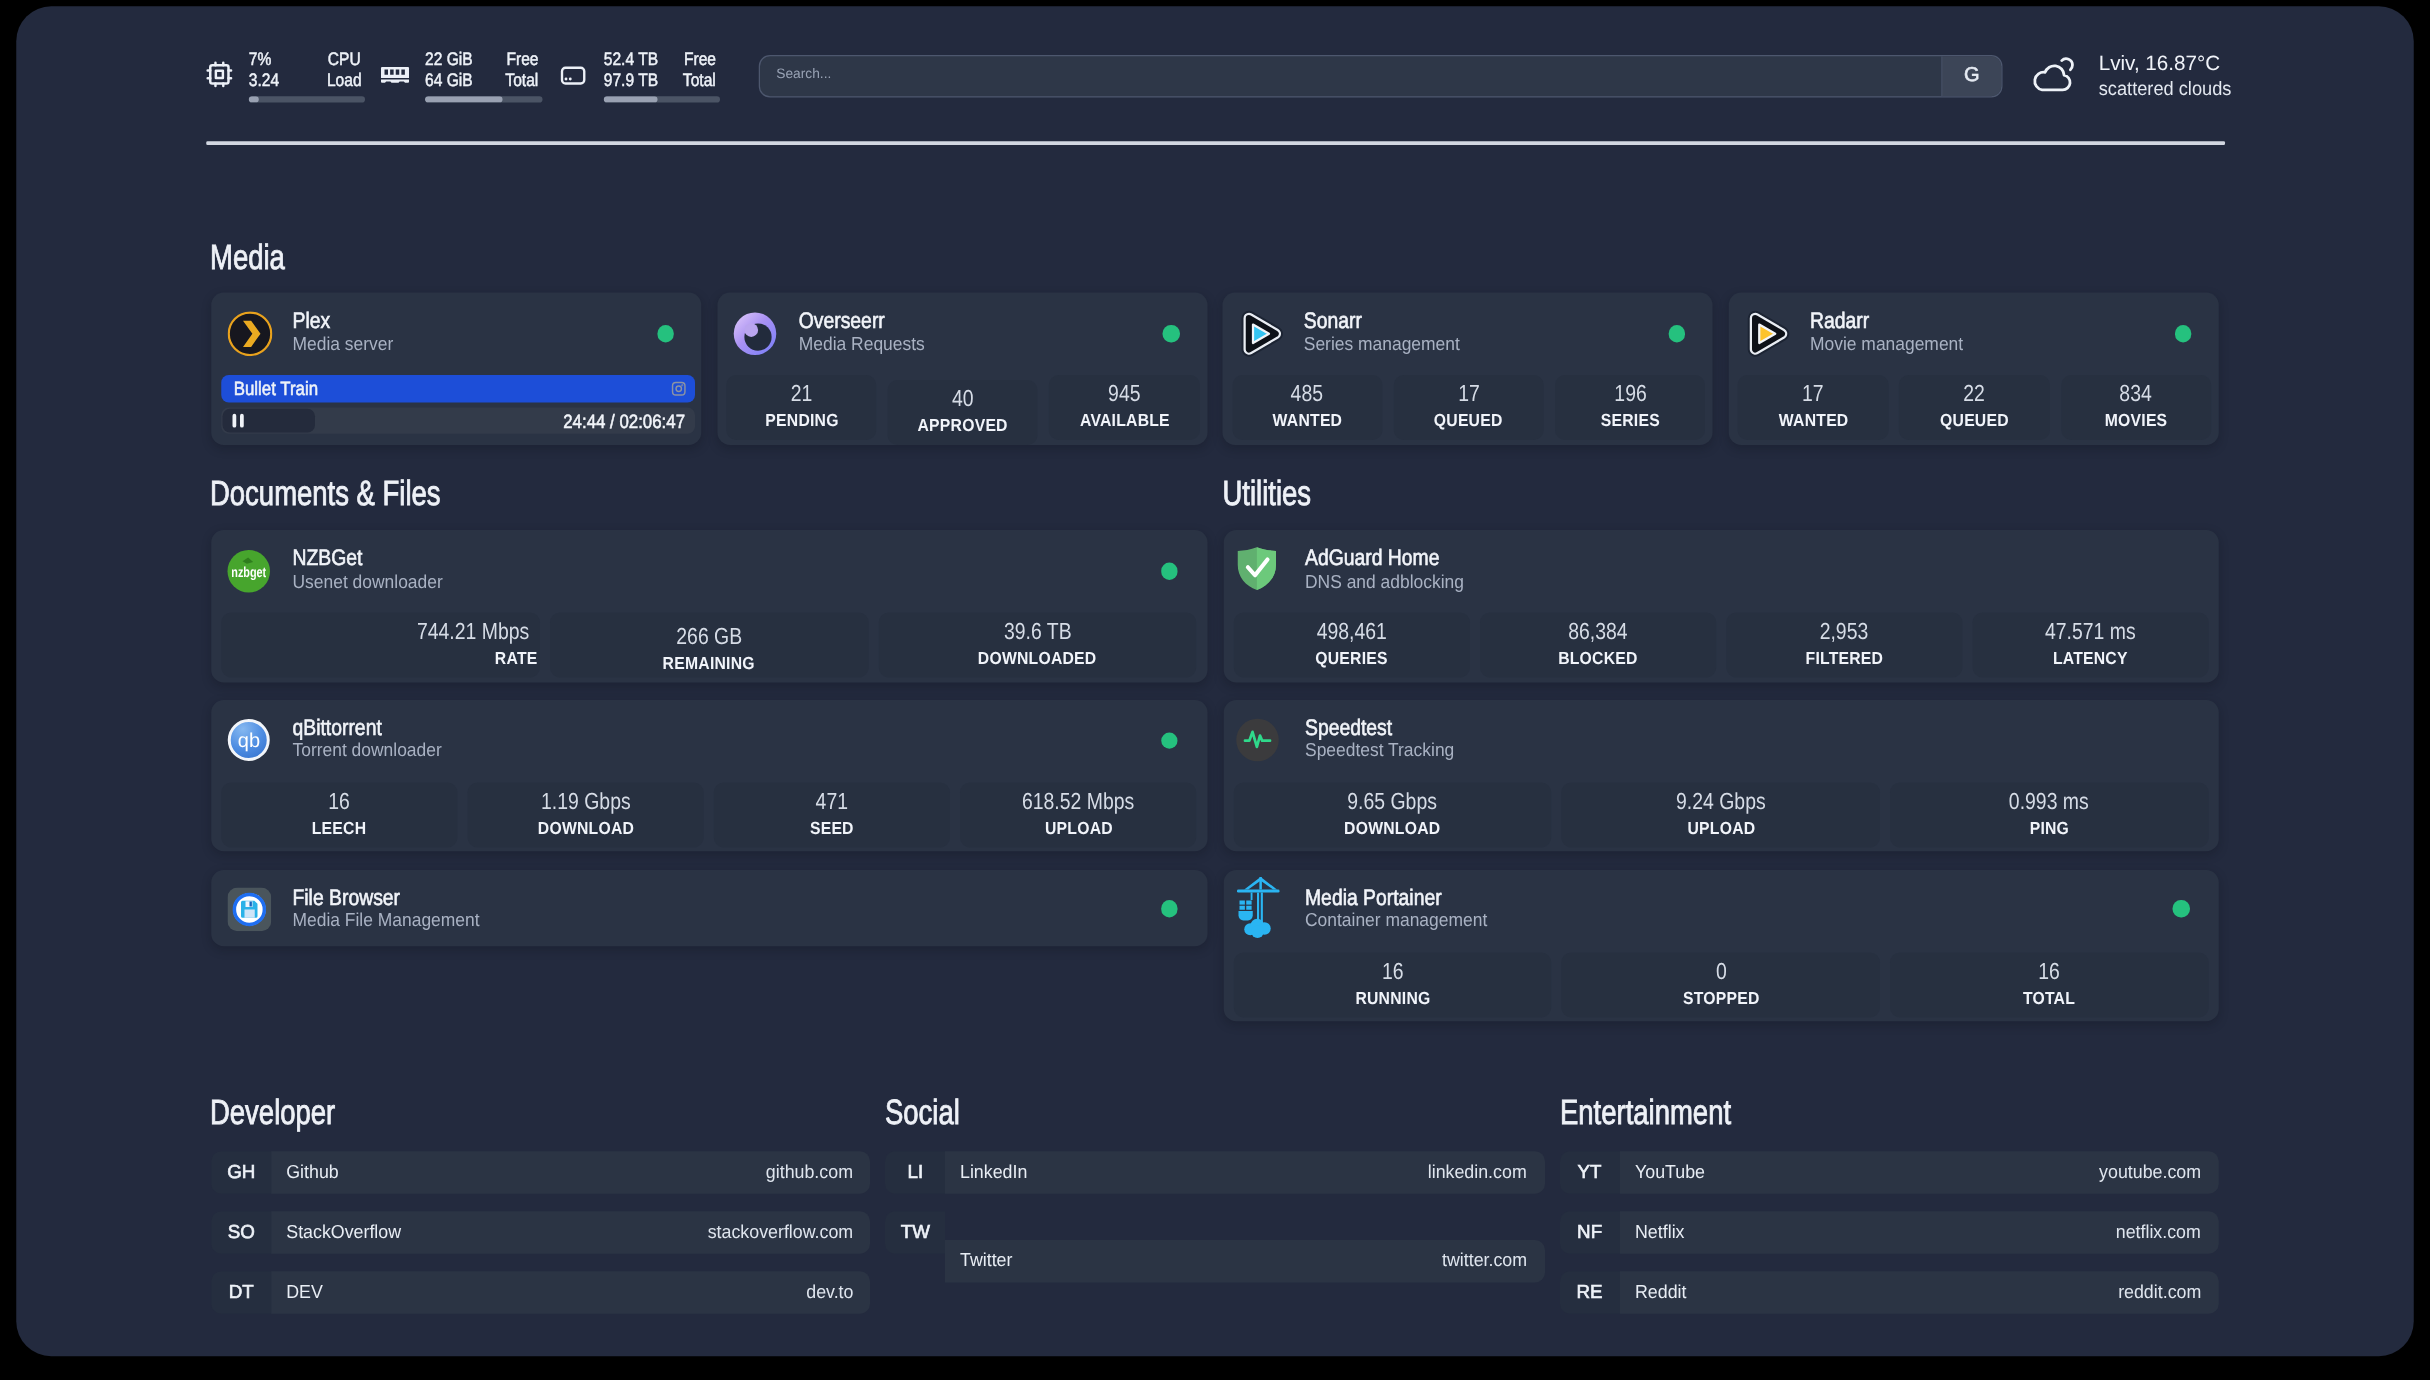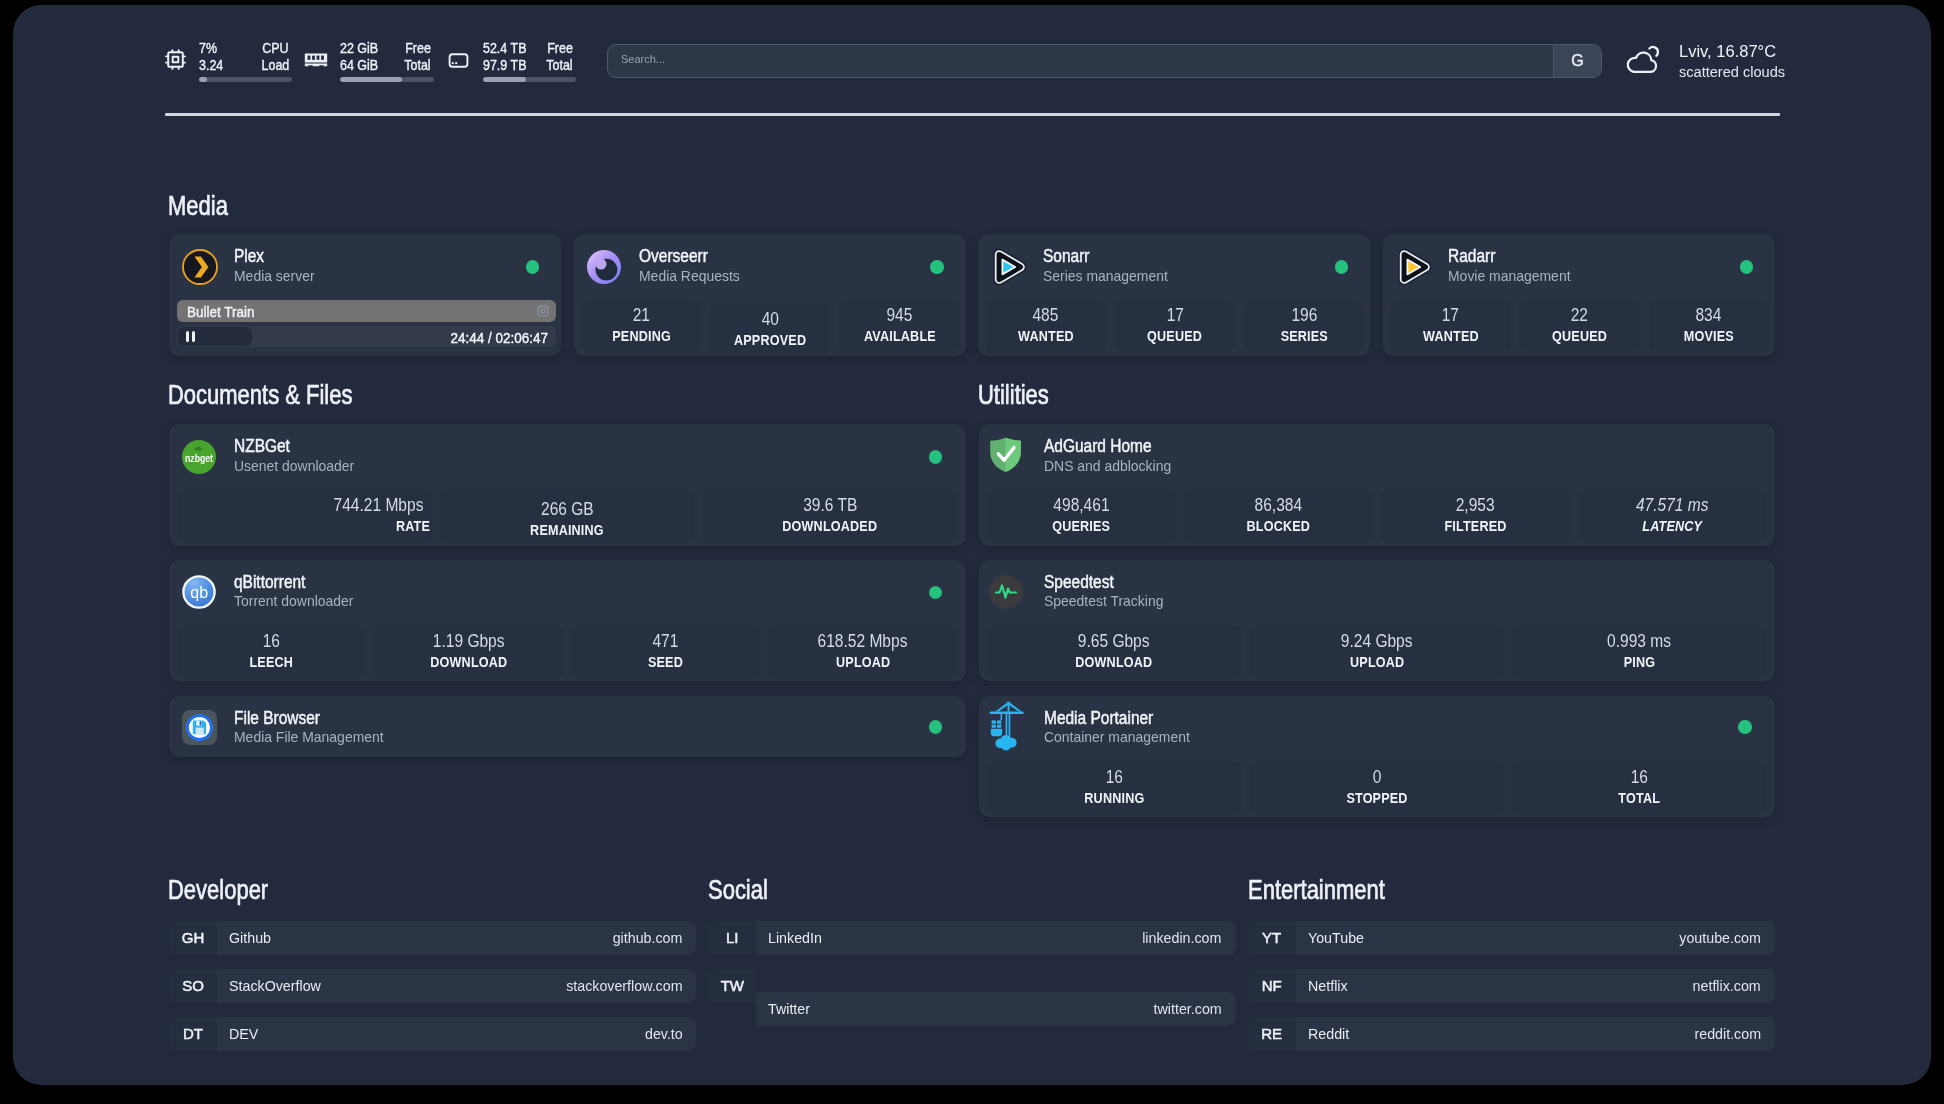--- a/index.html
+++ b/index.html
@@ -112,21 +112,21 @@
 <div class="h2" style="left:1248px; top:874px;">Entertainment</div>
 
 <div class="card" style="left:169px; top:234px; width:392px; height:121.5px;"></div>
 <svg class="abs" style="left:181.5px; top:248.5px;" width="36" height="36" viewBox="0 0 36 36">
   <circle cx="18" cy="18" r="17" fill="#17171f" stroke="#e9a21d" stroke-width="1.8"></circle>
   <path d="M12.4 7.5 L18.9 7.5 L26.4 18 L18.9 28.5 L12.4 28.5 L19.9 18 Z" fill="#ebaa21"></path>
 </svg>
 <div class="ctitle" style="left:234px; top:246px;">Plex</div>
 <div class="csub" style="left:234px; top:266.5px;">Media server</div>
 <div class="dot" style="left:525.75px; top:260.25px;"></div>
-<div class="abs" style="left:177px; top:300px; width:379px; height:22px; background:#737373; border-radius:6px;">
+<div class="abs" style="left:177px; top:300px; width:379px; height:22px; background:#1d4ed8; border-radius:6px;">
   <span class="abs" style="left:10px; top:3px; font-size:15.5px; color:#eef2f8; -webkit-text-stroke:.45px #eef2f8; transform:scaleX(.87); transform-origin:left center;">Bullet Train</span>
   <svg class="abs" style="right:6px; top:4px;" width="14" height="14" viewBox="0 0 24 24" fill="none" stroke="#8b93a4" stroke-width="2">
       <rect x="3.5" y="3.5" width="17" height="17" rx="4.5"></rect>
       <circle cx="12" cy="12" r="3.7"></circle>
       <circle cx="16.8" cy="7.3" r="0.4"></circle>
     </svg>
 </div>
 <div class="abs" style="left:177px; top:326px; width:379px; height:21px; background:#333b4a; border-radius:6px;">
   <div class="abs" style="left:1px; top:1px; width:74px; height:19px; background:#242b3c; border-radius:6px;">
     <div class="abs" style="left:8px; top:4px; width:3px; height:11px; background:#f0f3f8; border-radius:1.5px;"></div>
@@ -300,21 +300,21 @@
     <div class="l">QUERIES</div>
   </div>
 <div class="sbox" style="left:1183.6px; top:490px; width:189.1px; height:52px;">
     <div class="v">86,384</div>
     <div class="l">BLOCKED</div>
   </div>
 <div class="sbox" style="left:1380.7px; top:490px; width:189.1px; height:52px;">
     <div class="v">2,953</div>
     <div class="l">FILTERED</div>
   </div>
-<div class="sbox" style="left:1577.8px; top:490px; width:189.1px; height:52px;font-style:italic;">
+<div class="sbox" style="left:1577.8px; top:490px; width:189.1px; height:52px;">
     <div class="v">47.571 ms</div>
     <div class="l">LATENCY</div>
   </div>
 
 <div class="card" style="left:978.5px; top:559.5px; width:796.5px; height:121.5px;"></div>
 <svg class="abs" style="left:988px; top:574px;" width="36" height="36" viewBox="0 0 36 36">
   <circle cx="18" cy="18" r="17" fill="#3b3b3d"></circle>
   <polyline points="8,18.5 11.5,18.5 14,11.5 17.5,23.5 20,14.5 21.7,18.5 28,18.5" fill="none" stroke="#2fd98b" stroke-width="2.2" stroke-linecap="round" stroke-linejoin="round"></polyline>
 </svg>
 <div class="ctitle" style="left:1043.5px; top:571.5px;">Speedtest</div>

